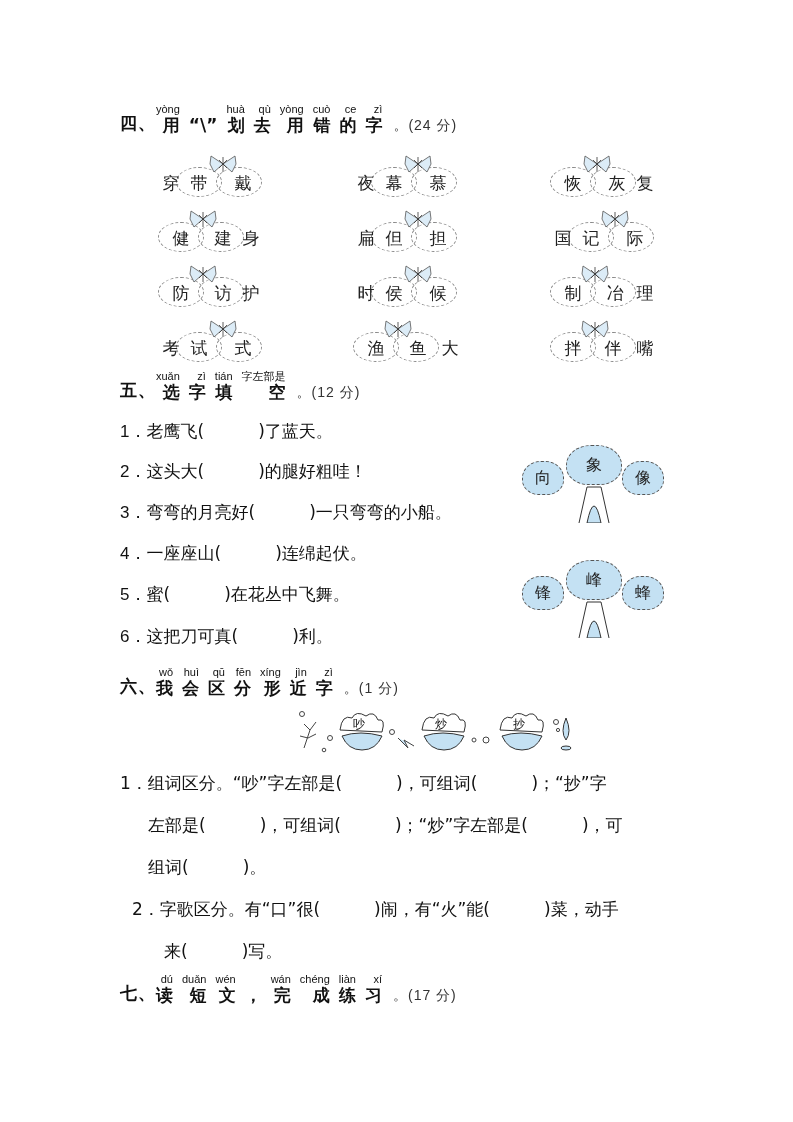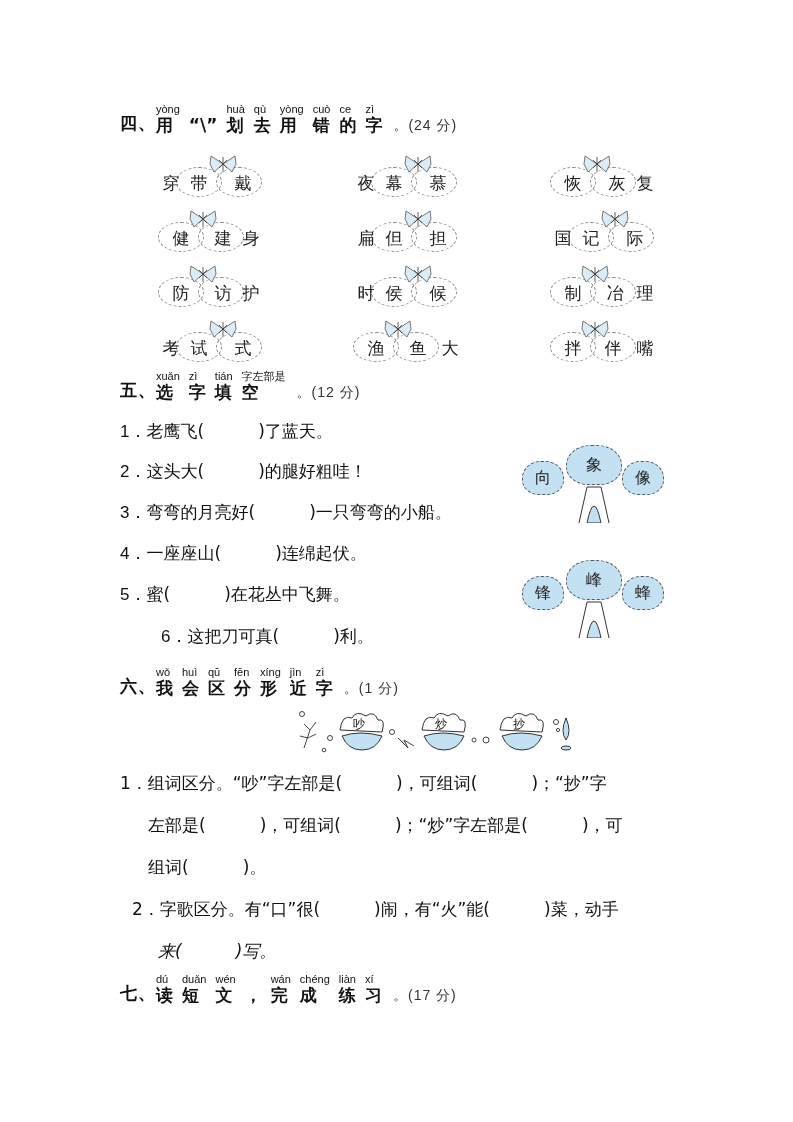--- a/index.html
+++ b/index.html
@@ -4,21 +4,21 @@
   <style>
     * { box-sizing: border-box; margin: 0; padding: 0; }
     html, body { width: 793px; height: 1122px; background: #ffffff; overflow: hidden; }
     body { position: relative; font-family: "DejaVu Sans", "Liberation Sans", sans-serif; color: #111; }
 
     .abs { position: absolute; }
 
     
     .sec-head { position: absolute; left: 120px; display: flex; align-items: flex-end; white-space: nowrap; }
     .sec-head .num { font-size: 17px; font-weight: bold; letter-spacing: 1px; }
-    .sec-head .cell { display: inline-flex; flex-direction: column; align-items: flex-start; margin-right: 9px; }
+    .sec-head .cell { display: inline-flex; flex-direction: column; align-items: flex-end; margin-right: 9px; }
     .sec-head .py { font-family: "Liberation Sans", sans-serif; font-size: 11px; line-height: 12px; height: 12px; color: #111; white-space: nowrap; }
     .sec-head .hz { font-size: 17px; font-weight: bold; line-height: 20px; }
     .sec-head .score { font-family: "Liberation Sans", sans-serif; font-size: 14px; color: #333; line-height: 20px; margin-left: 2px; letter-spacing: 1px; }
 
     
     .group { position: absolute; width: 108px; height: 40px; }
     .group .ch { position: absolute; top: 12px; font-size: 17px; color: #222; width: 22px; text-align: center; line-height: 22px; font-family: "DejaVu Serif", serif; }
     .group .oval { position: absolute; top: 7px; width: 46px; height: 30px; border: 1px dashed #8a8a8a; border-radius: 50%; }
     .group .bfly { position: absolute; top: -6px; width: 30px; height: 20px; }
 
@@ -228,21 +228,21 @@
       <span class="hz">空</span>
     </span>
   <span class="score">。(12 分)</span>
 </div>
 
 <div class="line" style="top:420px;"><span class="n">1．</span><span>老鹰飞(          )了蓝天。</span></div>
 <div class="line" style="top:460px;"><span class="n">2．</span><span>这头大(          )的腿好粗哇！</span></div>
 <div class="line" style="top:501px;"><span class="n">3．</span><span>弯弯的月亮好(          )一只弯弯的小船。</span></div>
 <div class="line" style="top:542px;"><span class="n">4．</span><span>一座座山(          )连绵起伏。</span></div>
 <div class="line" style="top:583px;"><span class="n">5．</span><span>蜜(          )在花丛中飞舞。</span></div>
-<div class="line" style="top:625px;margin-left:41px;"><span class="n">6．</span><span>这把刀可真(          )利。</span></div>
+<div class="line" style="top:625px;"><span class="n">6．</span><span>这把刀可真(          )利。</span></div>
 
 <div class="cloud-set" style="left:522px; top:445px;">
   <svg class="trunk" viewBox="0 0 34 42">
       <path d="M2 42 L10 6 L24 6 L32 42" fill="none" stroke="#333" stroke-width="1"></path>
       <path d="M10 42 Q17 8 24 42 Z" fill="#c4e1f3" stroke="#333" stroke-width="1"></path>
     </svg>
   <div class="cloud small" style="left:0px;">向</div>
   <div class="cloud big">象</div>
   <div class="cloud small" style="left:100px;">像</div>
 </div>
@@ -317,21 +317,21 @@
   <ellipse cx="276" cy="40" rx="5" ry="2" fill="#c4e1f3" stroke="#333"></ellipse>
 </svg>
 <span class="abs" style="left:353px; top:716px; font-size:12px;">吵</span>
 <span class="abs" style="left:435px; top:716px; font-size:12px;">炒</span>
 <span class="abs" style="left:513px; top:716px; font-size:12px;">抄</span>
 
 <div class="line" style="top:772px;">1．组词区分。“吵”字左部是(          )，可组词(          )；“抄”字</div>
 <div class="line" style="top:814px; left:148px;">左部是(          )，可组词(          )；“炒”字左部是(          )，可</div>
 <div class="line" style="top:856px; left:148px;">组词(          )。</div>
 <div class="line" style="top:898px;margin-left:12px;">2．字歌区分。有“口”很(          )闹，有“火”能(          )菜，动手</div>
-<div class="line" style="top:940px; left:158px;font-style:italic;">来(          )写。</div>
+<div class="line" style="top:940px; left:164px;">来(          )写。</div>
 
 <div class="sec-head" style="top:973px;">
   <span class="num">七、</span>
   <span class="cell">
       <span class="py">dú</span>
       <span class="hz">读</span>
     </span>
   <span class="cell">
       <span class="py">duǎn</span>
       <span class="hz">短</span>

